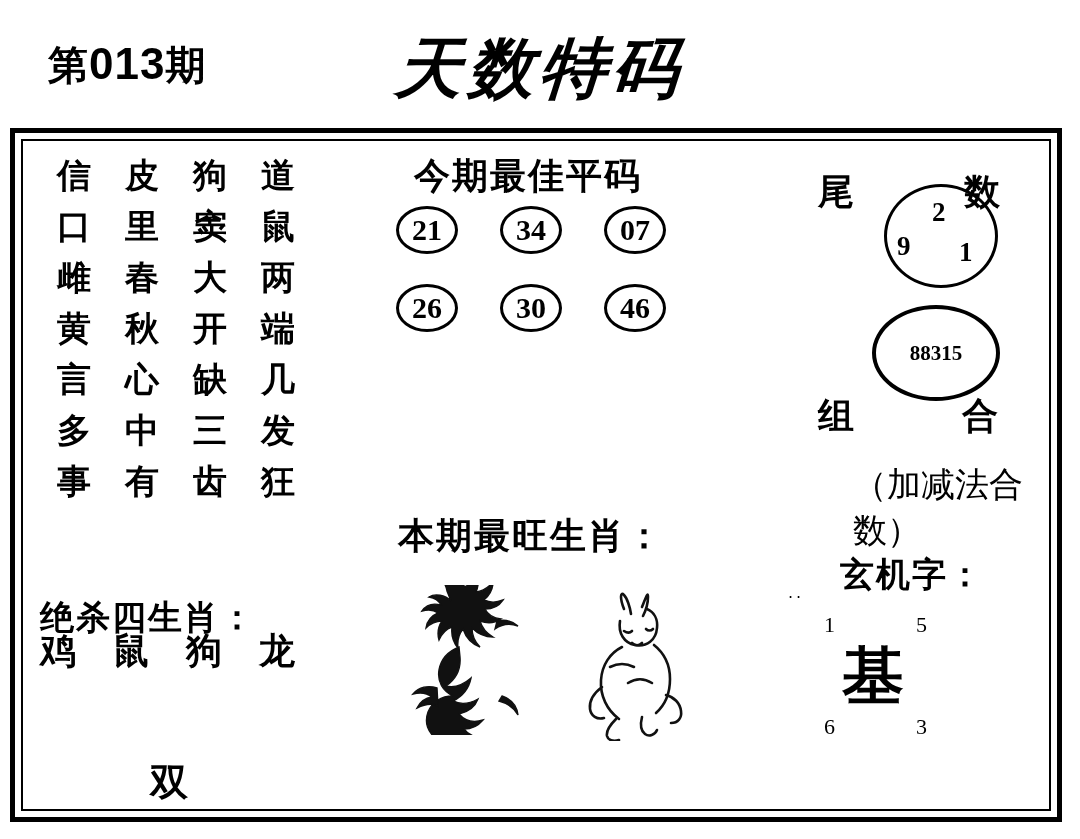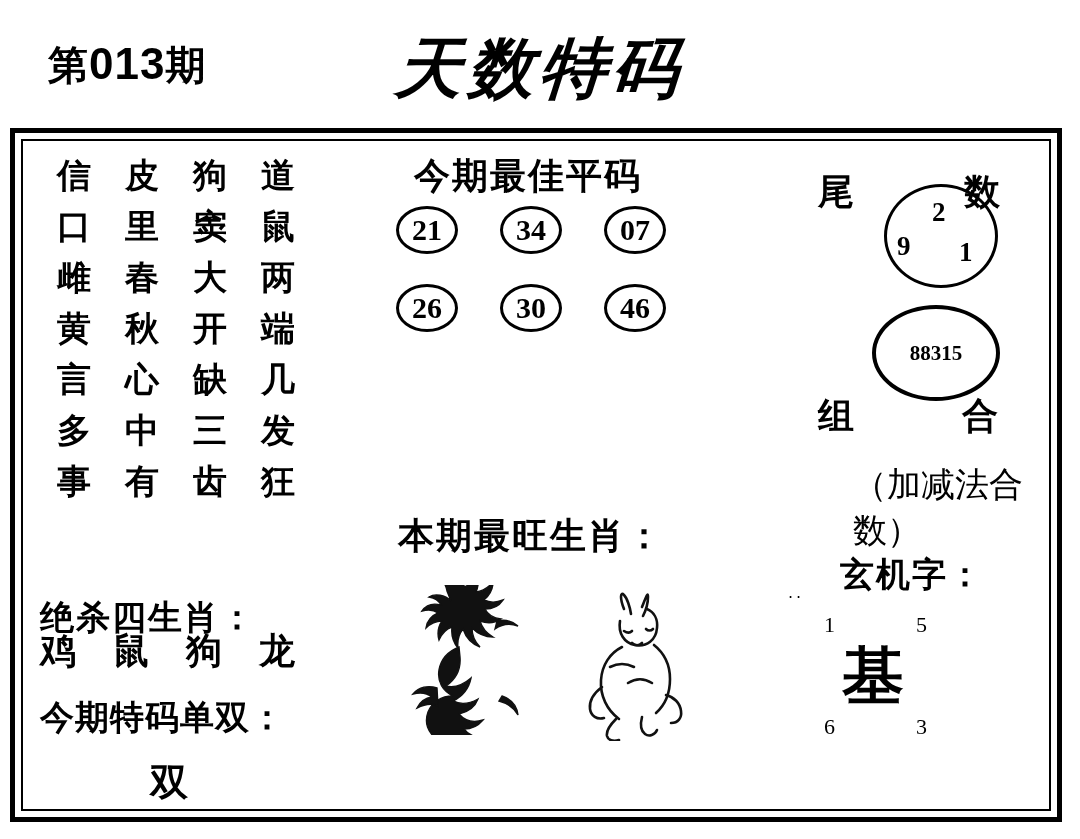--- a/index.html
+++ b/index.html
@@ -351,21 +351,20 @@
       <span>雌</span>
       <span>黄</span>
       <span>言</span>
       <span>多</span>
       <span>事</span>
     </div>
   </div>
 
   <div class="kill-label">绝杀四生肖：</div>
   <div class="kill-values">鸡 鼠 狗 龙</div>
-  <div class="oddeven-label">今期特码单双：</div>
   <div class="oddeven-value">双</div>
 
   <div class="center-title">今期最佳平码</div>
 
   <div class="balls">
     <div class="ball-row">
       <div class="ball">21</div>
       <div class="ball">34</div>
       <div class="ball">07</div>
     </div>

